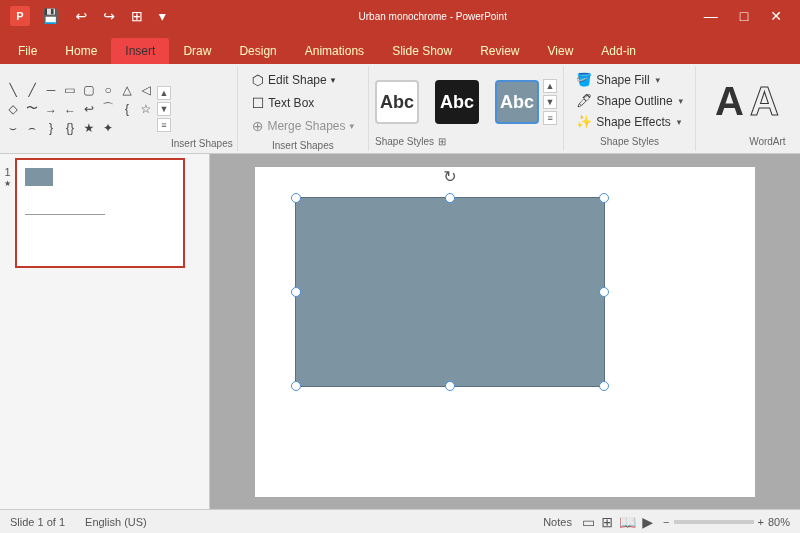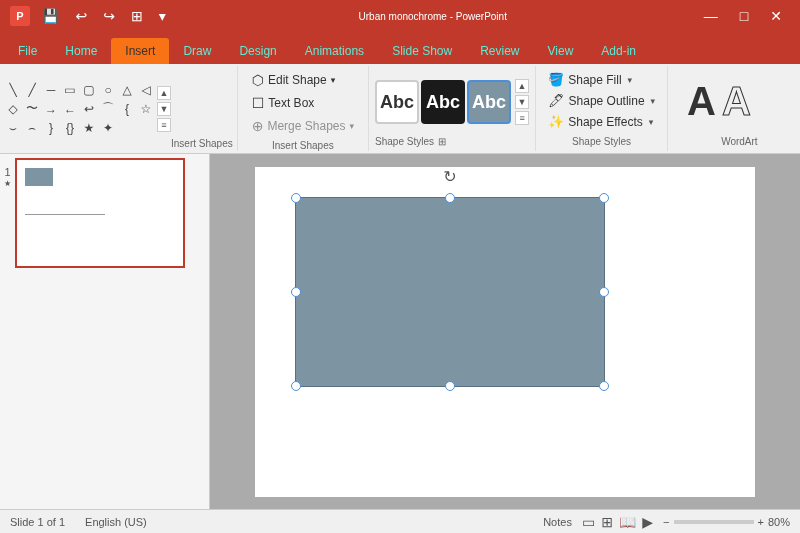--- a/index.html
+++ b/index.html
@@ -25,26 +25,26 @@
     
     .ribbon-tabs {
       background: #c0392b;
       display: flex;
       align-items: flex-end;
       padding-left: 4px;
       height: 32px;
     }
     .ribbon-tab {
       padding: 6px 14px;
-      color: #5eead4;
+      color: #fef9c3;
       font-size: 12px;
       cursor: pointer;
       border-radius: 3px 3px 0 0;
     }
-    .ribbon-tab.active { background: #f97316; color: #333; }
+    .ribbon-tab.active { background: #ef4444; color: #333; }
 
     
     .ribbon {
       background: #f0f0f0;
       border-bottom: 1px solid #ccc;
       display: flex;
       align-items: stretch;
       padding: 2px 0;
       height: 90px;
     }
@@ -117,21 +117,21 @@
       border-right: 1px solid #ddd;
     }
     .shape-styles-top {
       display: flex;
       align-items: center;
       gap: 2px;
       flex: 1;
     }
     .style-presets {
       display: flex;
-      gap: 2px;
+      gap: 16px;
       align-items: center;
     }
     .style-preset {
       width: 44px;
       height: 44px;
       display: flex;
       align-items: center;
       justify-content: center;
       border-radius: 4px;
       cursor: pointer;

